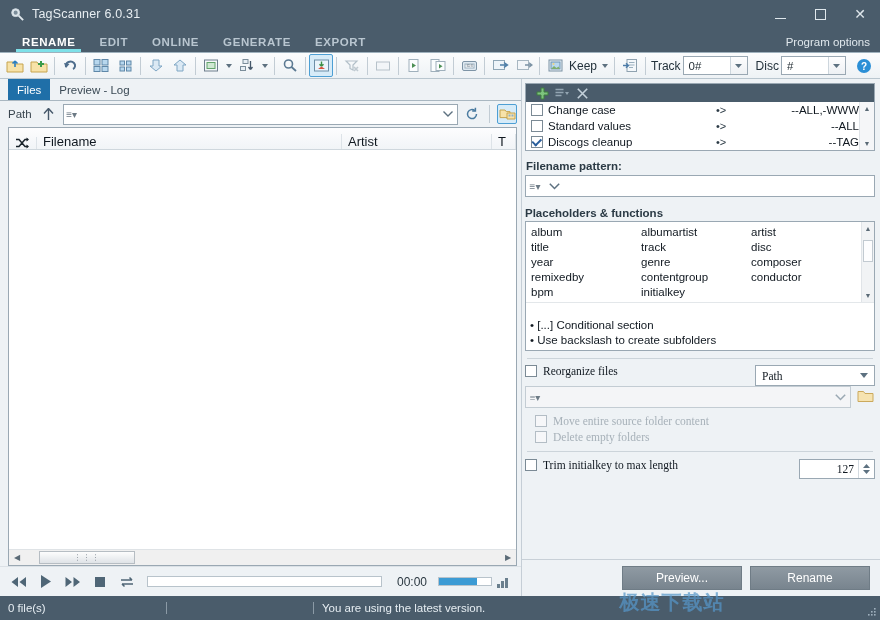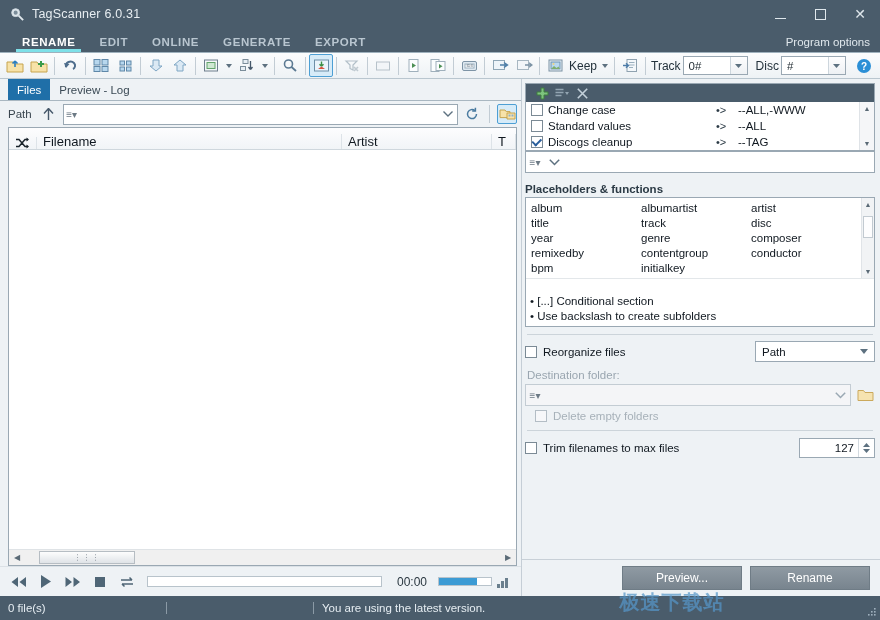--- a/index.html
+++ b/index.html
@@ -211,21 +211,21 @@
   .pl-eq span { width: 3px; background: #6a7f8d; display:block;}
 
   
   .trans-box { margin: 4px 5px 0 3px; border: 1px solid #9aa8b3; background: #fff; }
   .trans-head {
     height: 18px; background: #4a5c6b; display: flex; align-items: center;
     padding: 0 3px 0 6px; color: #fff;
   }
   .trans-title { font-size: 11.5px; font-weight: bold; color: #ffffff; flex: 1 1 auto;}
   .th-btn { width: 20px; height: 16px; display: flex; align-items: center; justify-content: center;}
-  .trans-list { background: #fff; display: flex; }
+  .trans-list { background: #fff; display: flex; text-align: right; }
   .tl-rows { flex: 1 1 auto; }
   .tl-row {
     height: 16px; display: flex; align-items: center; padding-left: 5px;
     font-size: 11.5px; color: #101820;
   }
   .tl-name { width: 185px; flex: 0 0 185px; display:flex; align-items:center; gap: 5px;}
   .tl-arrow { width: 22px; flex: 0 0 22px; color: #2b3a45; font-size: 11px; display:flex; align-items:center;}
   .tl-val { flex: 1 1 auto; font-size: 11.5px; color: #101820;}
   .vscroll {
     width: 15px; flex: 0 0 15px; background: #f5f6f8;
@@ -274,21 +274,21 @@
     display: flex; flex-direction: column; justify-content: space-between; position: relative;
   }
   .ph-vs .thumb {
     position: absolute; left: 1px; right: 1px; top: 18px; height: 22px;
     background: #fdfdfe; border: 1px solid #c2cad1;
   }
   .ph-notes { border-top: 1px solid #e3e7ea; padding: 15px 0 2px 4px;}
   .ph-note { font-size: 11.5px; color: #101820; line-height: 15px;}
 
   .rp-sep { height: 1px; background: #ccd4da; margin: 7px 2px 0 2px;}
-  .row-inline { display: flex; align-items: center; }
+  .row-inline { display: flex; align-items: flex-start; font-family: Liberation Serif, serif; }
   .cb-label { font-size: 11.5px; color: #101820; margin-left: 6px; }
   .cb-label.dis { color: #a7b1b9; }
 
   .spin {
     width: 76px; height: 20px; border: 1px solid #9aa8b3; background: #fff;
     display: flex; align-items: center;
   }
   .spin .sv { flex: 1 1 auto; text-align: right; padding-right: 4px; font-size: 11.5px; color:#101820;}
   .spin .sb {
     width: 16px; height: 18px; border-left: 1px solid #d3dae0;
@@ -685,20 +685,21 @@
           </div>
           <div class="vscroll">
             <div class="vs-arrow">▲</div>
             <div class="vs-arrow">▼</div>
           </div>
         </div>
       </div>
 
       <div class="rp-section">
 
+        <div class="rp-label">Filename pattern:</div>
         <div class="combo">
           <div class="lead">≡▾</div>
           <div class="arw">
             <svg width="11" height="7" viewBox="0 0 11 7">
                 <path d="M0.8 0.8L5.5 5.5 10.2 0.8" stroke="#5d7180" stroke-width="1.5" fill="none"></path>
               </svg>
           </div>
         </div>
 
         <div class="ph-title">Placeholders &amp; functions</div>
@@ -742,48 +743,51 @@
           <div class="combo" style="width:120px;height:21px">
             <div class="val" style="padding-left:6px">Path</div>
             <div class="arw">
               <svg width="8" height="5" viewBox="0 0 8 5">
                   <path d="M0 0h8L4 5z" fill="#5d7180"></path>
                 </svg>
             </div>
           </div>
         </div>
 
-        <div class="rp-label dim" style="margin:7px 0 3px 2px">Destination folder:</div>
         <div class="row-inline">
           <div class="combo dis">
             <div class="lead">≡▾</div>
             <div class="val"></div>
             <div class="arw">
               <svg width="11" height="7" viewBox="0 0 11 7">
                   <path d="M0.8 0.8L5.5 5.5 10.2 0.8" stroke="#9aa8b3" stroke-width="1.5" fill="none"></path>
                 </svg>
             </div>
           </div>
           <div class="icon-btn" style="margin-left:4px">
             <svg width="17" height="14" viewBox="0 0 17 14">
               <path d="M1 2.5h5.5L8 4.5h8v8H1z" fill="#f6e3b0" stroke="#cba95c"></path>
             </svg>
           </div>
         </div>
 
+        <div class="row-inline" style="margin-top:7px;padding-left:10px">
+          <span class="chk dis"></span>
+          <span class="cb-label dis">Move entire source folder content</span>
+        </div>
         <div class="row-inline" style="margin-top:4px;padding-left:10px">
           <span class="chk dis"></span>
           <span class="cb-label dis">Delete empty folders</span>
         </div>
 
         <div class="rp-sep" style="margin-top:8px"></div>
 
         <div class="row-inline" style="margin-top:7px">
           <span class="chk"></span>
-          <span class="cb-label">Trim filenames to max files</span>
+          <span class="cb-label">Trim initialkey to max length</span>
           <div style="flex:1 1 auto"></div>
           <div class="spin">
             <div class="sv">127</div>
             <div class="sb">
               <svg width="7" height="4" viewBox="0 0 7 4">
                   <path d="M3.5 0L7 4H0z" fill="#5d7180"></path>
                 </svg>
               <svg width="7" height="4" viewBox="0 0 7 4">
                   <path d="M0 0h7L3.5 4z" fill="#5d7180"></path>
                 </svg>

